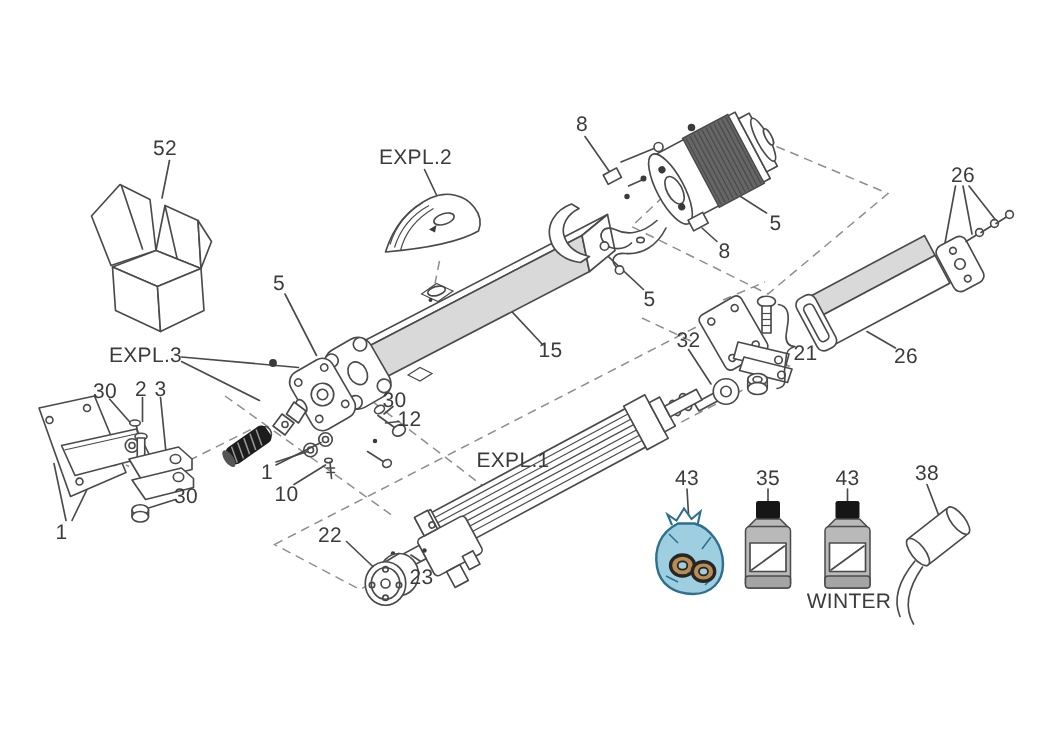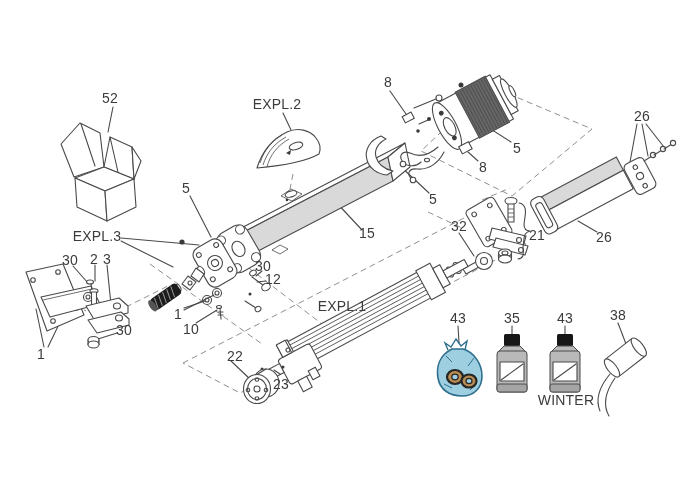--- a/index.html
+++ b/index.html
@@ -393,20 +393,20 @@
 <div class="lbl" style="left:70px;top:260px">30</div>
 <div class="lbl" style="left:94px;top:259px">2</div>
 <div class="lbl" style="left:107px;top:259px">3</div>
 <div class="lbl" style="left:263px;top:266px">30</div>
 <div class="lbl" style="left:273px;top:279px">12</div>
 <div class="lbl" style="left:178px;top:314px">1</div>
 <div class="lbl" style="left:191px;top:329px">10</div>
 <div class="lbl" style="left:124px;top:330px">30</div>
 <div class="lbl" style="left:41px;top:354px">1</div>
 <div class="lbl" style="left:342px;top:306px">EXPL.1</div>
-<div class="lbl" style="left:235px;top:356px">22</div>
+<div class="lbl" style="left:220px;top:356px">22</div>
 <div class="lbl" style="left:281px;top:384px">23</div>
 <div class="lbl" style="left:458px;top:318px">43</div>
 <div class="lbl" style="left:512px;top:318px">35</div>
 <div class="lbl" style="left:565px;top:318px">43</div>
 <div class="lbl" style="left:618px;top:315px">38</div>
 <div class="lbl" style="left:566px;top:400px">WINTER</div>
 </div>
 
 </body></html>

